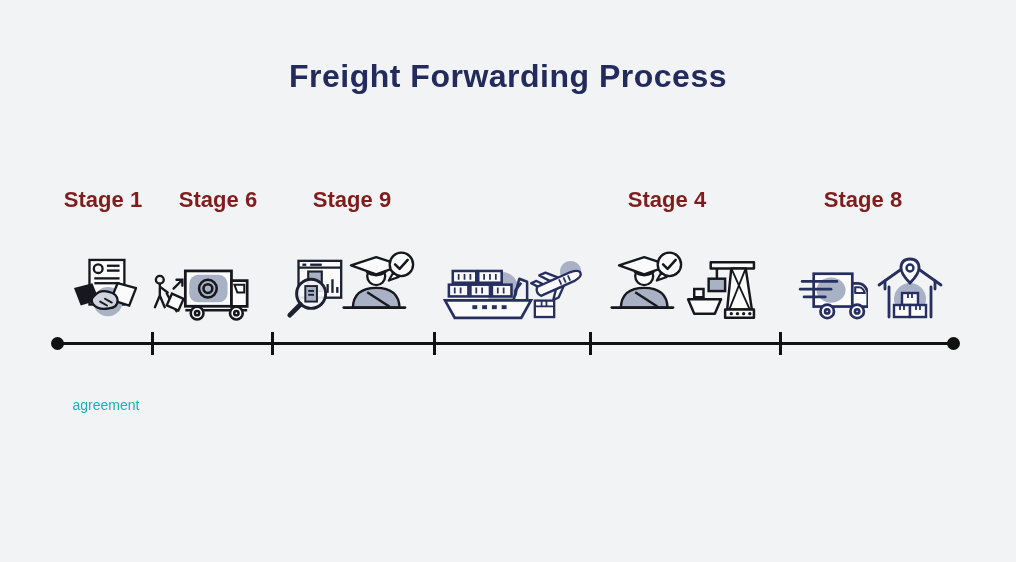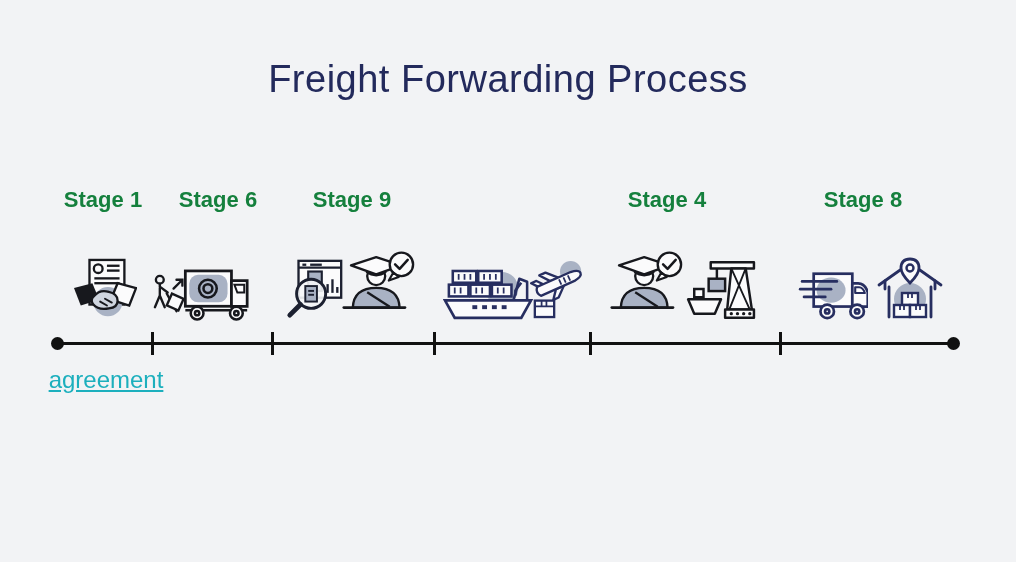--- a/index.html
+++ b/index.html
@@ -13,43 +13,42 @@
     height: 562px;
     background: #f2f3f5;
     overflow: hidden;
   }
   .title {
     position: absolute;
     top: 58px;
     left: 0;
     width: 100%;
     text-align: center;
-    font-size: 38px;
-    font-weight: normal;
+    font-size: 32px;
+    font-weight: bold;
     letter-spacing: 0.5px;
     color: #232a5c;
   }
   .stage-label {
     position: absolute;
     top: 187px;
     transform: translateX(-50%);
     font-size: 22px;
     font-weight: bold;
-    color: #15803d;
+    color: #7f1d1d;
     white-space: nowrap;
   }
   .caption {
     position: absolute;
-    top: 367px;
+    top: 392px;
     transform: translateX(-50%);
-    font-size: 24px;
+    font-size: 14px;
     line-height: 26px;
     color: #1cafbd;
     text-align: center;
-    text-decoration: underline;
   }
   .icon { position: absolute; }
   .icon svg { display: block; width: 100%; height: 100%; }
   .timeline-line {
     position: absolute;
     top: 342px; left: 56px;
     width: 898px; height: 3px;
     background: #111111;
   }
   .timeline-dot {

